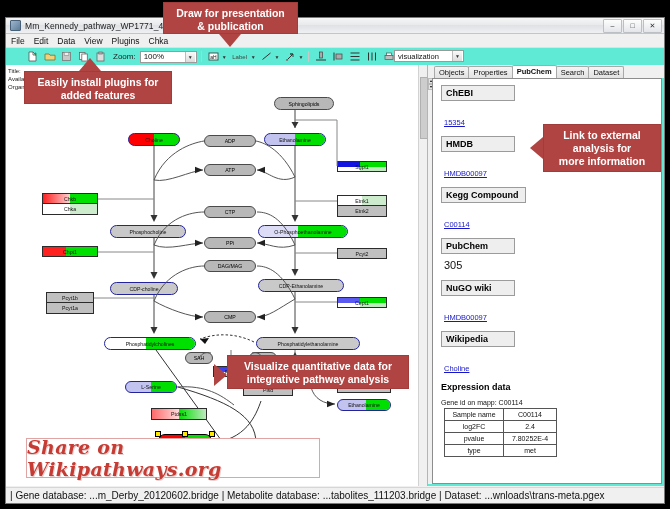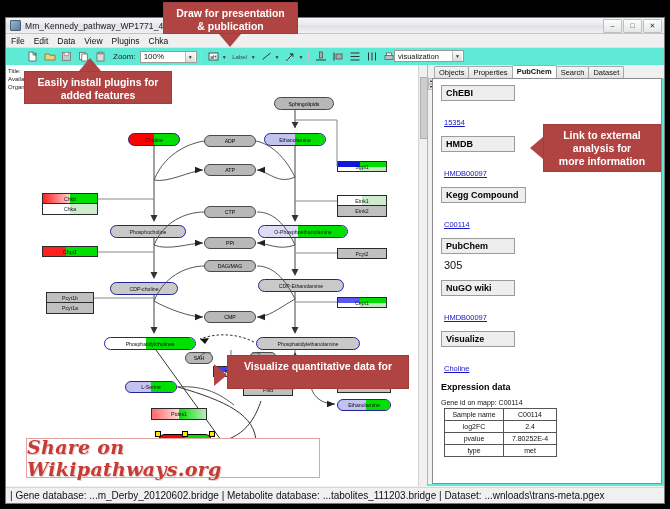--- a/index.html
+++ b/index.html
@@ -584,21 +584,21 @@
 
         <div class="db-header">Kegg Compound</div>
         <a class="db-link">C00114</a>
 
         <div class="db-header">PubChem</div>
         <span class="db-plain">305</span>
 
         <div class="db-header">NuGO wiki</div>
         <a class="db-link">HMDB00097</a>
 
-        <div class="db-header">Visualize</div>
+        <div class="db-header">Wikipedia</div>
         <a class="db-link">Choline</a>
 
         <div class="exp-title">Expression data</div>
         <div class="gene-line">Gene id on mapp: C00114</div>
 
         <table class="exp">
           <tbody>
               <tr>
             <td class="k">Sample name</td>
             <td class="v">C00114</td>
@@ -644,14 +644,15 @@
 
 <div class="callout" style="left:543px;top:124px;width:118px;height:48px;text-align:center;">
   <div>Link  to external</div>
   <div>analysis  for</div>
   <div>more information</div>
 </div>
 <div class="arrow-left" style="left:530px;top:137px;"></div>
 
 <div class="callout" style="left:227px;top:355px;width:182px;height:34px;">
   <div>Visualize quantitative data  for</div>
+  <div>integrative pathway analysis</div>
 </div>
 <div class="arrow-right" style="left:214px;top:364px;"></div>
 
 </body></html>

